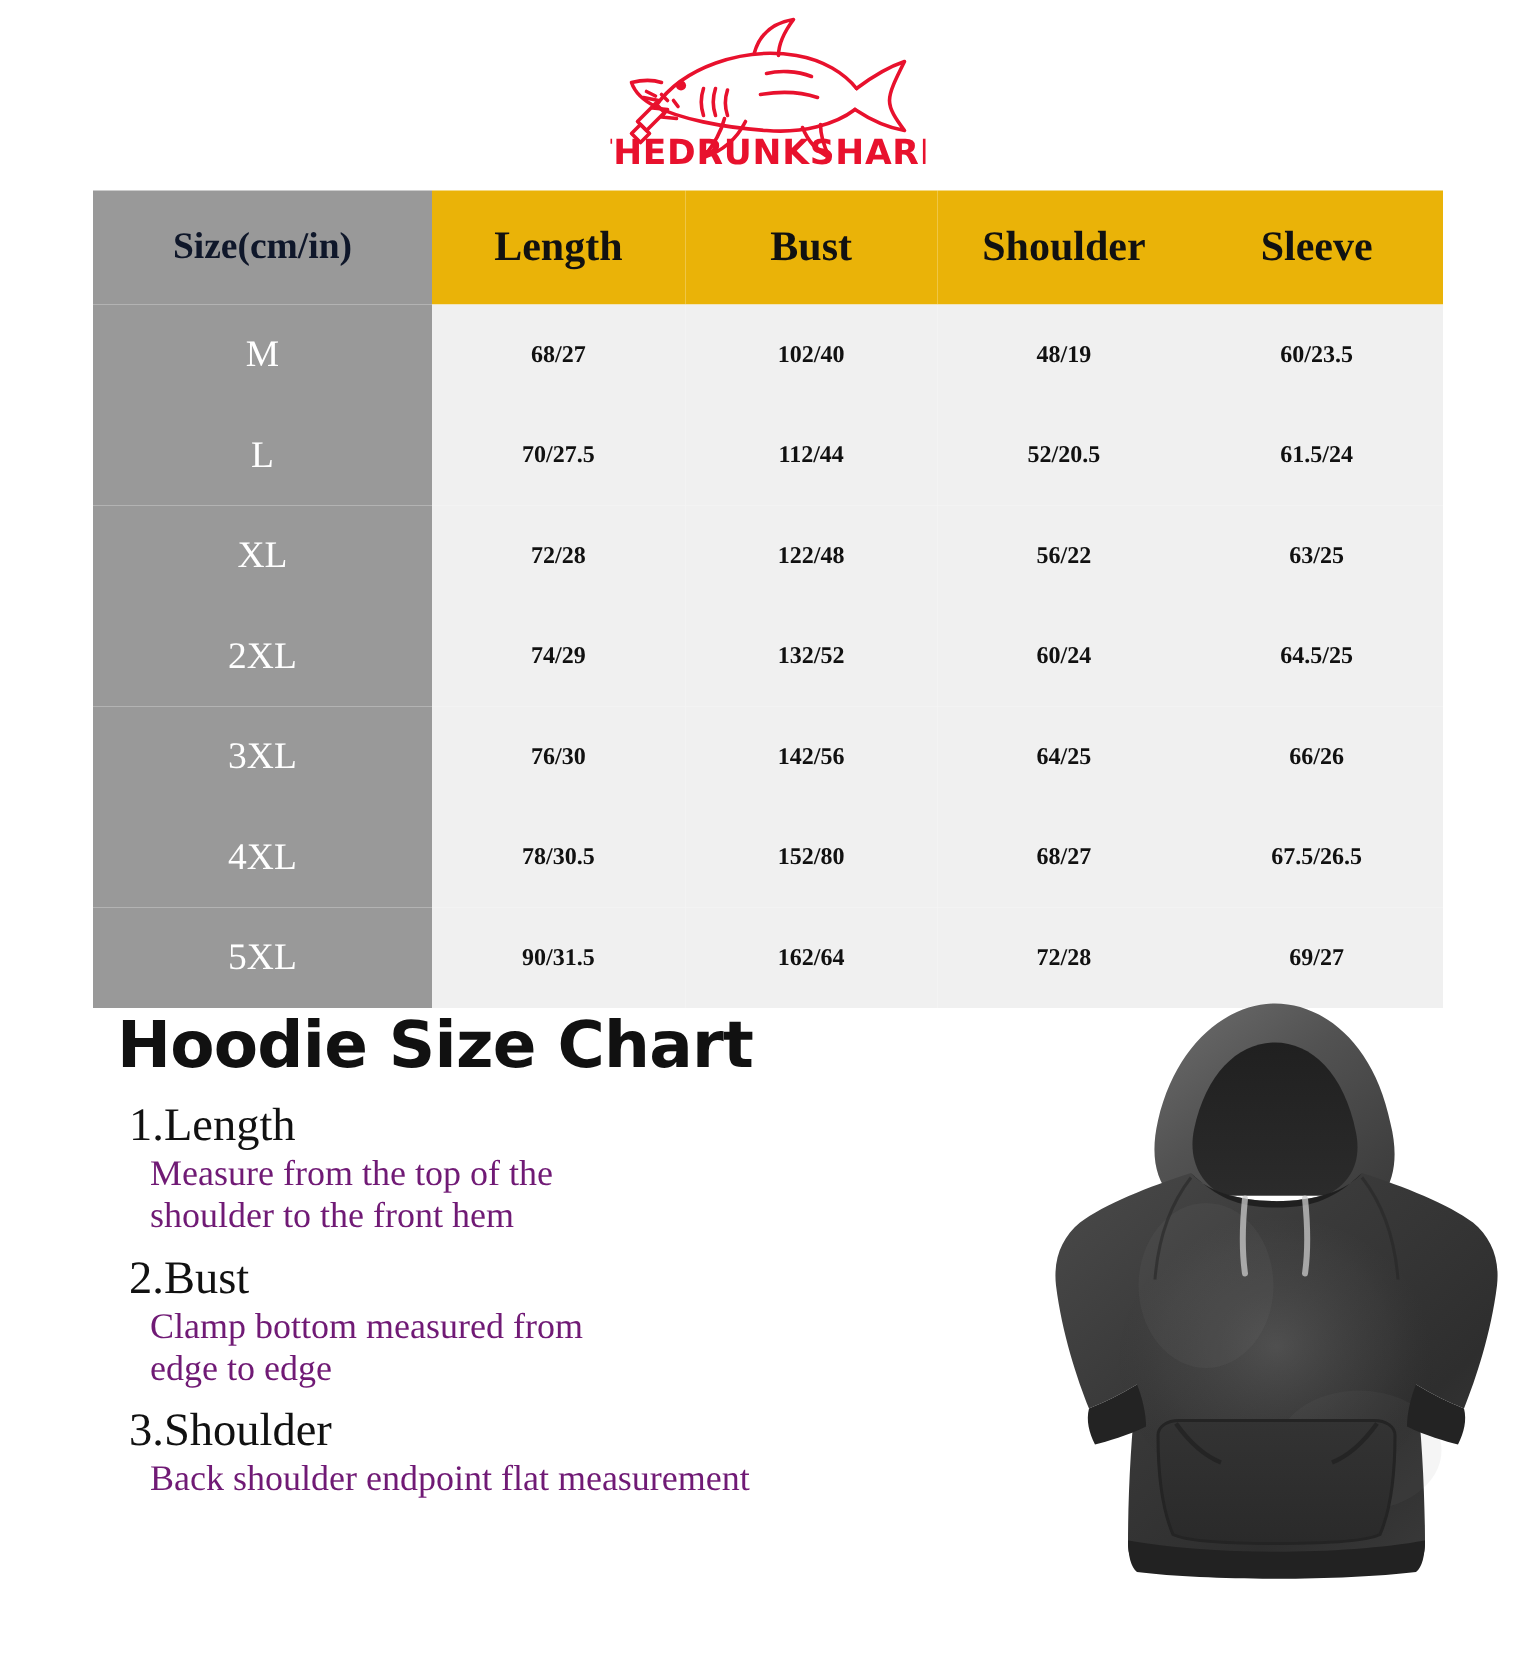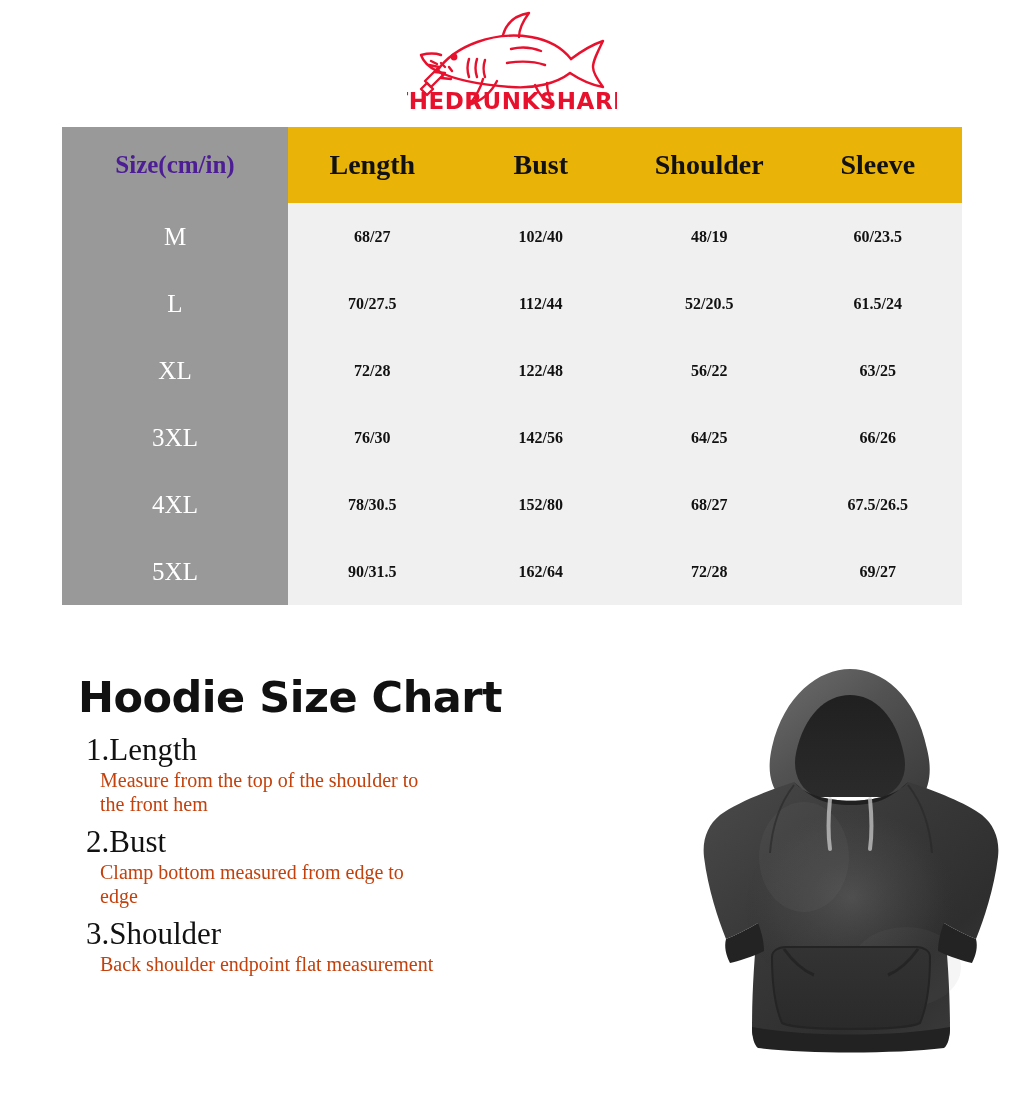--- a/index.html
+++ b/index.html
@@ -58,21 +58,21 @@
     background: #eab308;
     font-family: "Liberation Serif", serif;
     font-weight: bold;
     font-size: 28px;
     color: #111111;
     text-align: center;
     vertical-align: middle;
   }
   .chart-table thead th.hdr-size {
     background: #999999;
-    color: #4c1d95;
+    color: #0f172a;
     font-size: 25px;
   }
   .chart-table tbody td {
     height: 67px;
     background: #f0f0f0;
     text-align: center;
     vertical-align: middle;
     font-family: "Liberation Serif", serif;
     font-weight: bold;
     font-size: 16px;
@@ -110,23 +110,23 @@
   }
   .info-item { margin-bottom: 8px; }
   .info-item-title {
     font-family: "Liberation Serif", serif;
     font-size: 31px;
     color: #111111;
     margin: 0 0 1px 8px;
   }
   .info-item-desc {
     font-family: "Liberation Serif", serif;
-    font-size: 20px;
+    font-size: 24px;
     line-height: 1.18;
-    color: #c2410c;
+    color: #701a75;
     margin: 0 0 0 22px;
     max-width: 330px;
   }
   .info-item-desc.wide { max-width: 470px; }
 
   
   .hoodie-wrap {
     position: absolute;
     left: 600px;
     top: 5px;
@@ -204,20 +204,27 @@
       <td>112/44</td>
       <td>52/20.5</td>
       <td>61.5/24</td>
     </tr>
     <tr>
       <td class="cell-size">XL</td>
       <td>72/28</td>
       <td>122/48</td>
       <td>56/22</td>
       <td>63/25</td>
+    </tr>
+    <tr>
+      <td class="cell-size">2XL</td>
+      <td>74/29</td>
+      <td>132/52</td>
+      <td>60/24</td>
+      <td>64.5/25</td>
     </tr>
     <tr>
       <td class="cell-size">3XL</td>
       <td>76/30</td>
       <td>142/56</td>
       <td>64/25</td>
       <td>66/26</td>
     </tr>
     <tr>
       <td class="cell-size">4XL</td>

